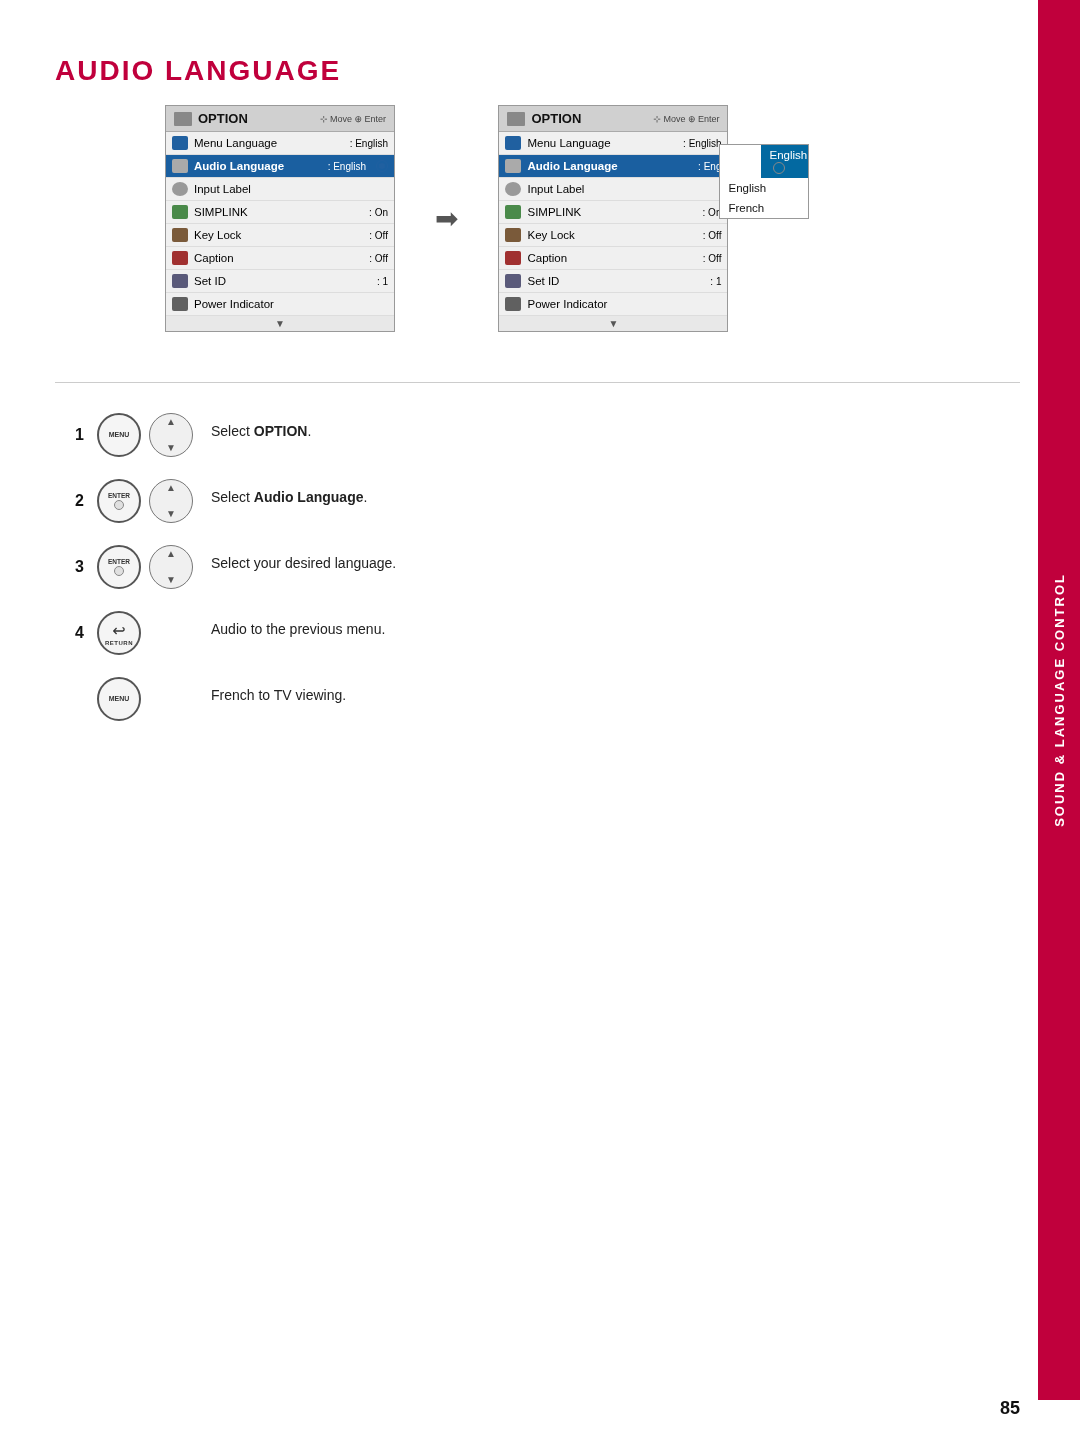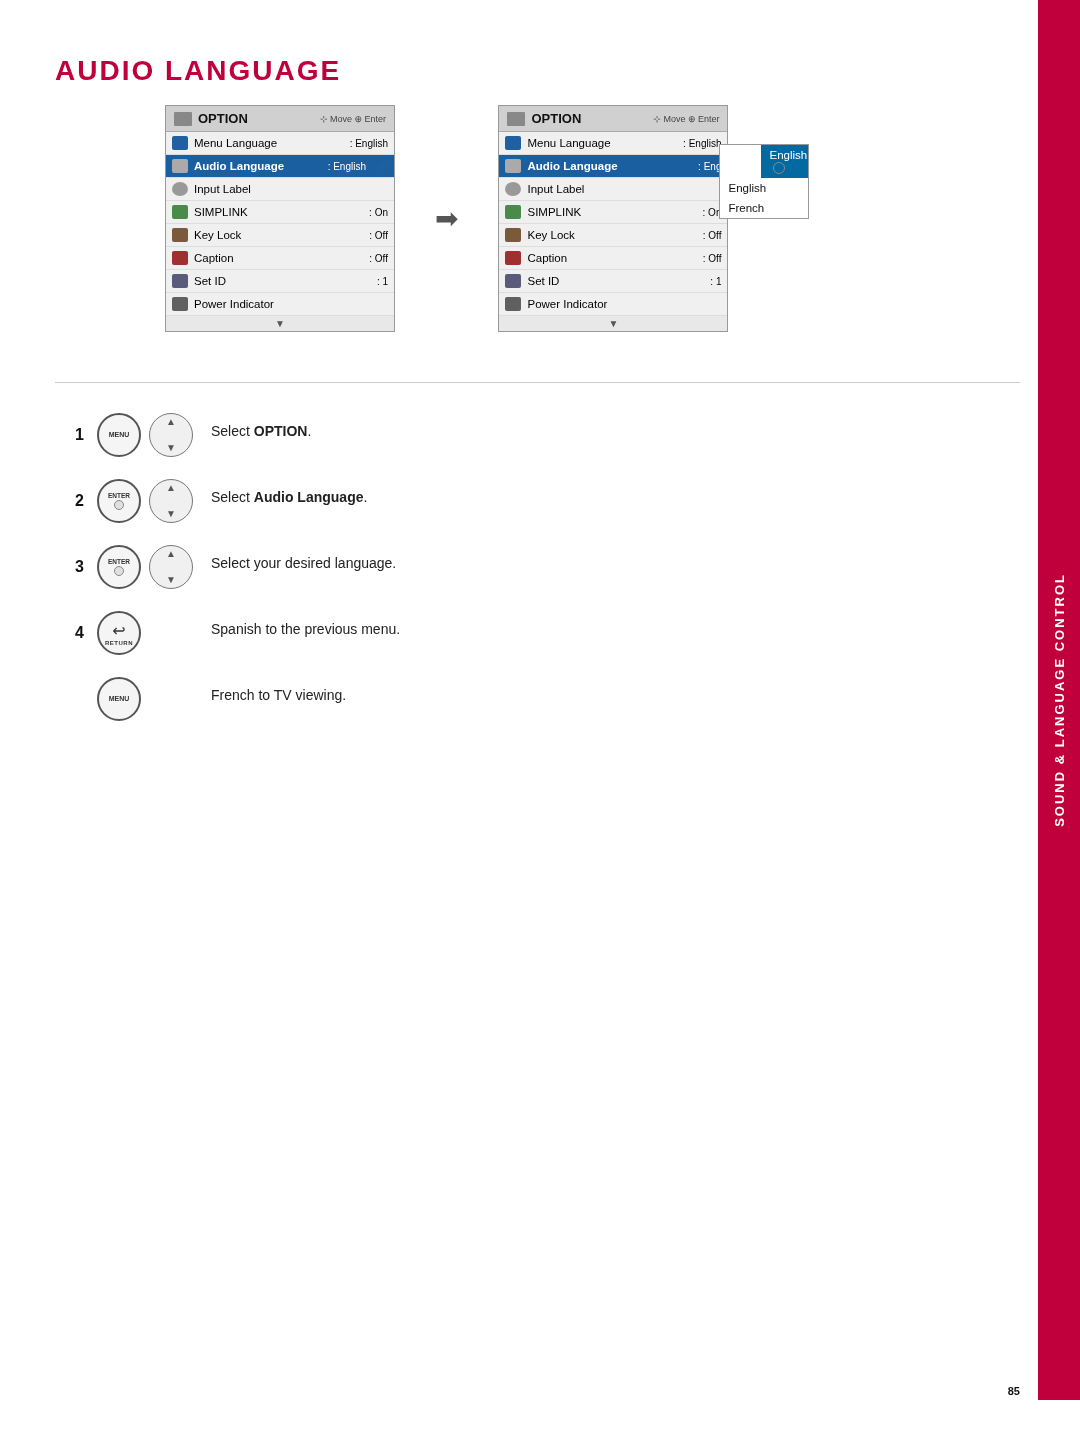--- a/index.html
+++ b/index.html
@@ -350,23 +350,23 @@
     .return-label {
       font-size: 6px;
       color: #333;
       font-weight: bold;
       letter-spacing: 0.5px;
     }
 
     
     .page-number {
       position: absolute;
-      bottom: 42px;
+      bottom: 20px;
       right: 60px;
-      font-size: 11px;
+      font-size: 18px;
       font-weight: bold;
       color: #111;
     }
 
     .enter-circle {
       width: 44px;
       height: 44px;
       border: 2px solid #555;
       border-radius: 50%;
       display: flex;
@@ -592,21 +592,21 @@
     </div>
 
     <div class="step">
       <div class="step-number-area">
         <span class="step-num">4</span>
         <div class="return-circle">
           <span class="return-icon">↩</span>
           <span class="return-label">RETURN</span>
         </div>
       </div>
-      <p class="step-text">Spanish to the previous menu.</p>
+      <p class="step-text">Audio to the previous menu.</p>
     </div>
 
     <div class="step">
       <div class="step-number-area">
         <span class="step-num"></span>
         <div class="btn-circle">
           <span class="btn-label">MENU</span>
         </div>
       </div>
       <p class="step-text">French to TV viewing.</p>

